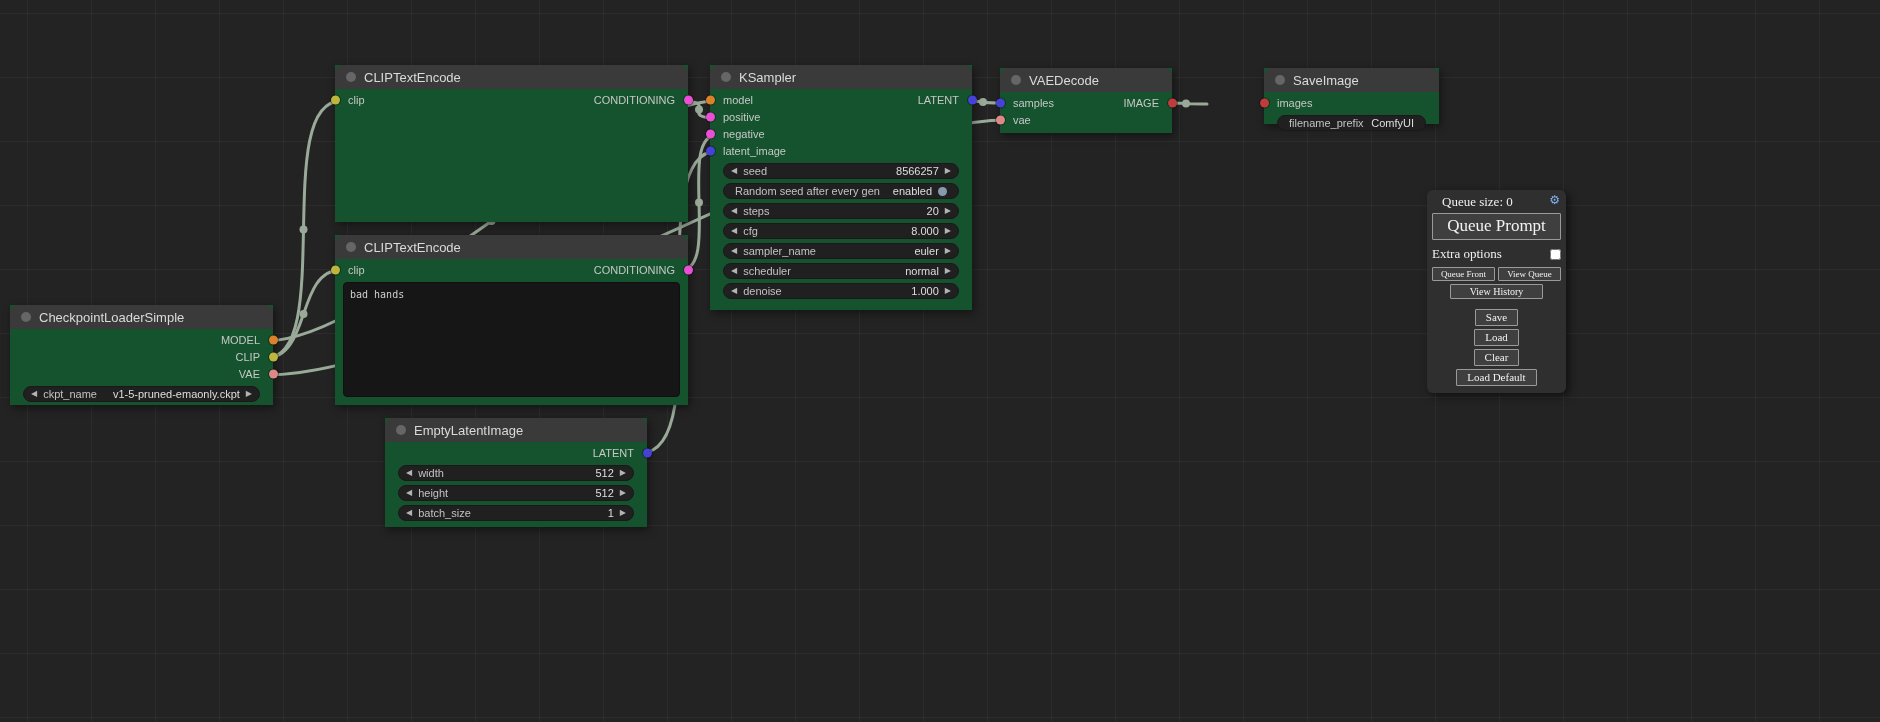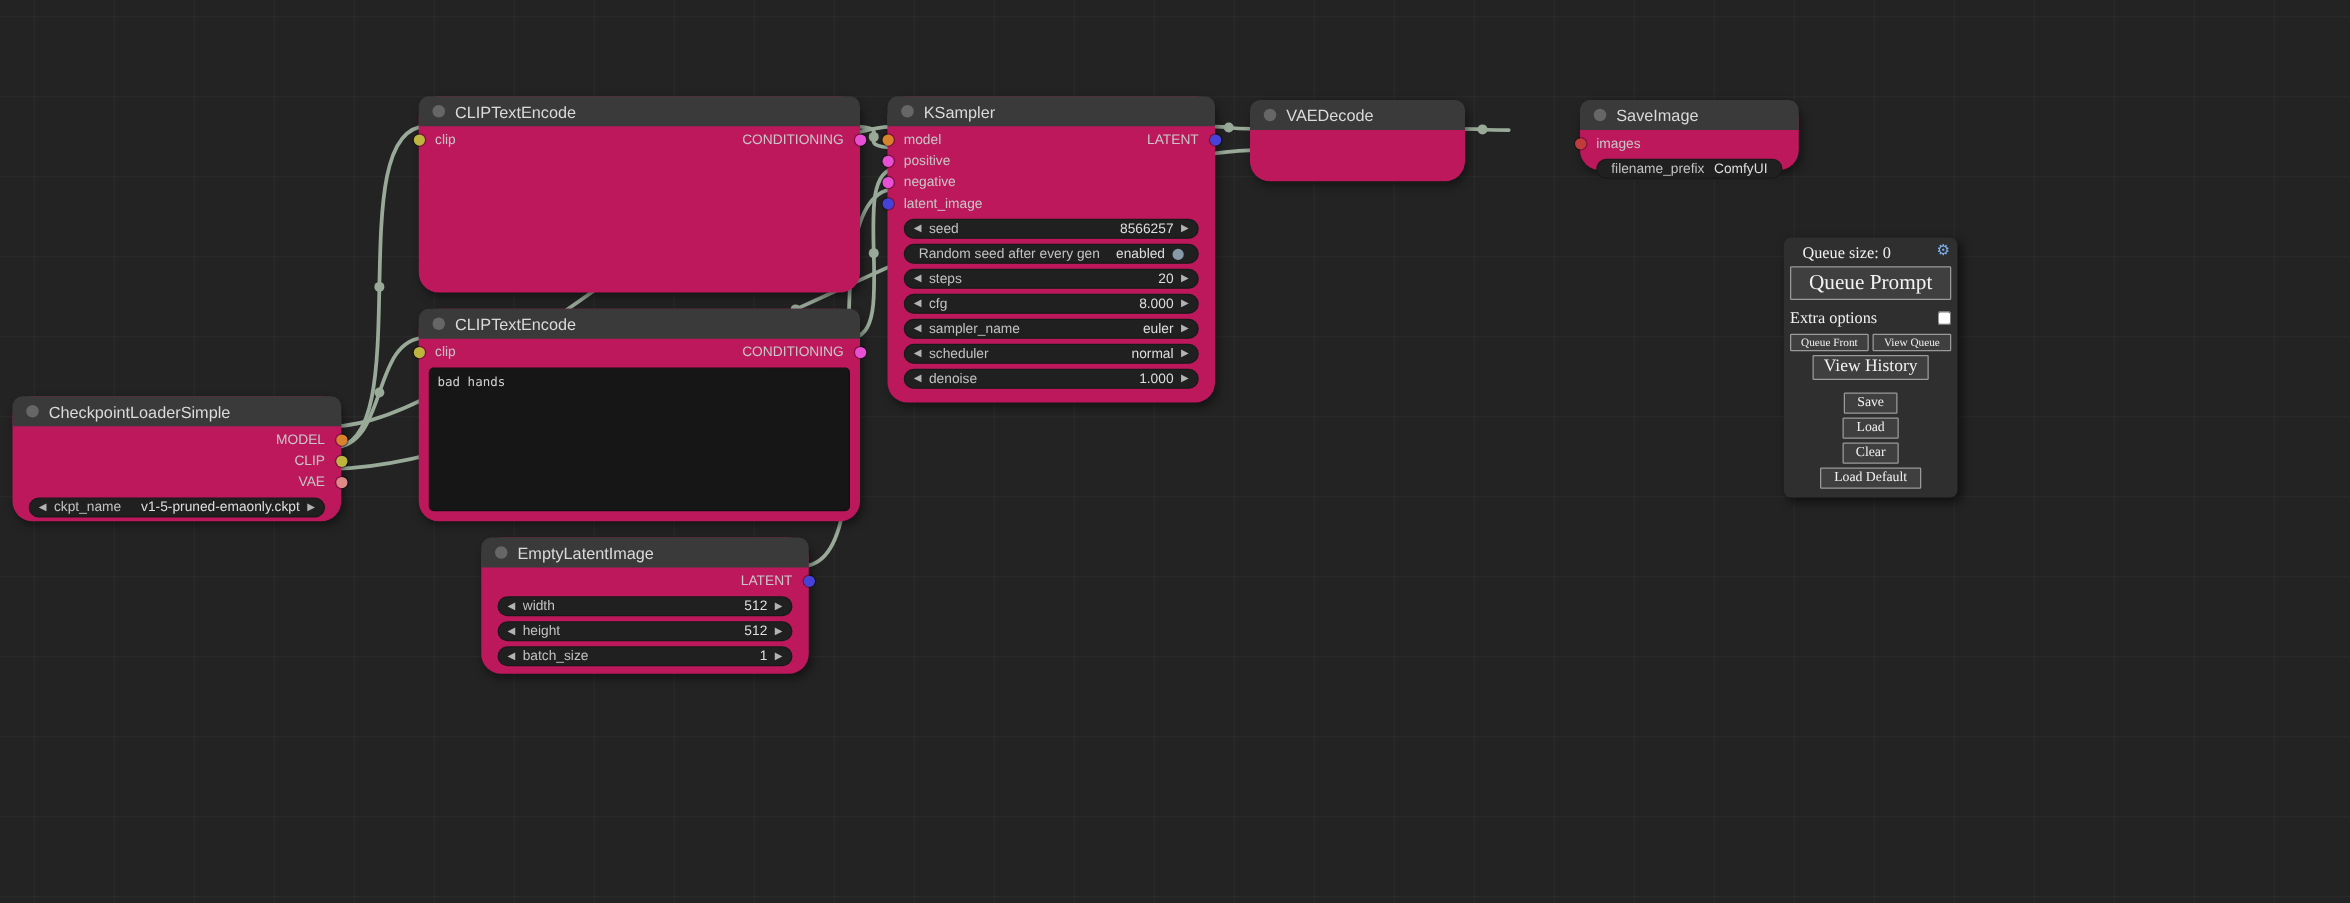--- a/index.html
+++ b/index.html
@@ -15,24 +15,23 @@
     font-family:"Liberation Sans", sans-serif;
     -webkit-font-smoothing:antialiased;
   }
 
   
   #links { position:absolute; left:0; top:0; width:1880px; height:722px; z-index:1; }
 
   
   .node {
     position:absolute; z-index:2;
-    background:#be185d;
-    border-radius:16px;
+    background:#14532d;
+    border-radius:0;
     box-shadow:2px 3px 8px rgba(0,0,0,0.45);
-    margin-top:12px;
   }
   .node-title {
     height:24px; display:flex; align-items:center; gap:8px;
     padding:0 11px;
     background:#3a3a3a; border-radius:8px 8px 0 0;
     color:#dadada; font-size:13px; white-space:nowrap;
   }
   .node-box-dot { width:10px; height:10px; border-radius:50%; background:#666; flex:0 0 auto; }
   .node-body { padding-top:2px; }
 
@@ -87,21 +86,21 @@
     font-family:"Liberation Serif", serif;
     background:#3f3f3f; color:#f2f2f2;
     border:1px solid #9a9a9a; border-radius:1px;
     cursor:pointer;
   }
   #queue-prompt { width:100%; font-size:17px; padding:2px 0 3px; margin-bottom:5px; }
   .extra { display:flex; align-items:center; justify-content:space-between; gap:7px; padding:1px 0 5px; }
   .extra input { width:11px; height:11px; accent-color:#888; }
   .small-row { display:flex; gap:3px; margin-bottom:3px; }
   .small-row button { flex:1; font-size:9px; padding:1px 0; }
-  #view-history { width:72%; margin:0 auto 10px; font-size:14px; padding:1px 0; }
+  #view-history { width:72%; margin:0 auto 10px; font-size:10px; padding:1px 0; }
   .big { margin:3px auto 0; font-size:11px; padding:1px 10px 2px; }
 </style>
 </head>
 <body>
 
 <svg id="links" viewBox="0 0 1880 722">
   <g fill="none" stroke-width="3" stroke-linecap="round">
     <path d="M 266 341 C 379 341, 604 101, 717 101" stroke="#99AA99"></path>
     <path d="M 266 358 C 336 358, 271 101, 341 101" stroke="#99AA99"></path>
     <path d="M 266 358 C 311 358, 296 270, 341 270" stroke="#99AA99"></path>
@@ -281,20 +280,32 @@
       <span class="arrow">▶</span>
     </div>
   </div>
 </div>
 
 <div class="node" style="left:1000px; top:68px; width:172px; height:65px;">
   <div class="node-title">
     <span class="node-box-dot"></span>
     <span>VAEDecode</span>
   </div>
+  <div class="node-body">
+    <div class="slot-row">
+      <span class="slot-dot in" style="background-color: rgb(70, 66, 216);"></span>
+      <span>samples</span>
+      <span>IMAGE</span>
+      <span class="slot-dot out" style="background-color: rgb(192, 60, 60);"></span>
+    </div>
+    <div class="slot-row in-only">
+      <span class="slot-dot in" style="background-color: rgb(222, 136, 136);"></span>
+      <span>vae</span>
+    </div>
+  </div>
 </div>
 
 <div class="node" style="left:1264px; top:68px; width:175px; height:56px;">
   <div class="node-title">
     <span class="node-box-dot"></span>
     <span>SaveImage</span>
   </div>
   <div class="node-body">
     <div class="slot-row in-only">
       <span class="slot-dot in" style="background-color: rgb(192, 60, 60);"></span>

